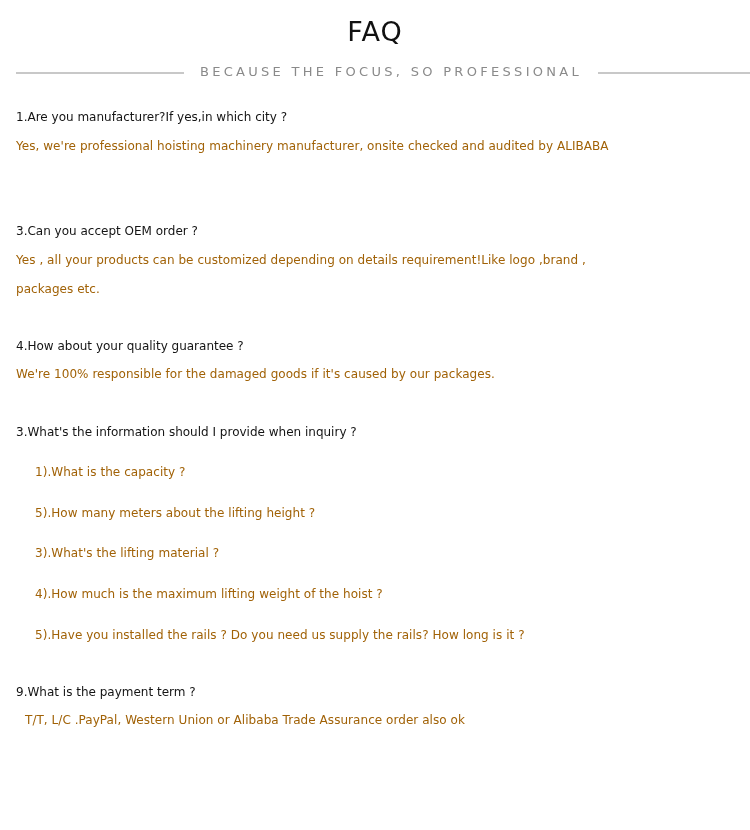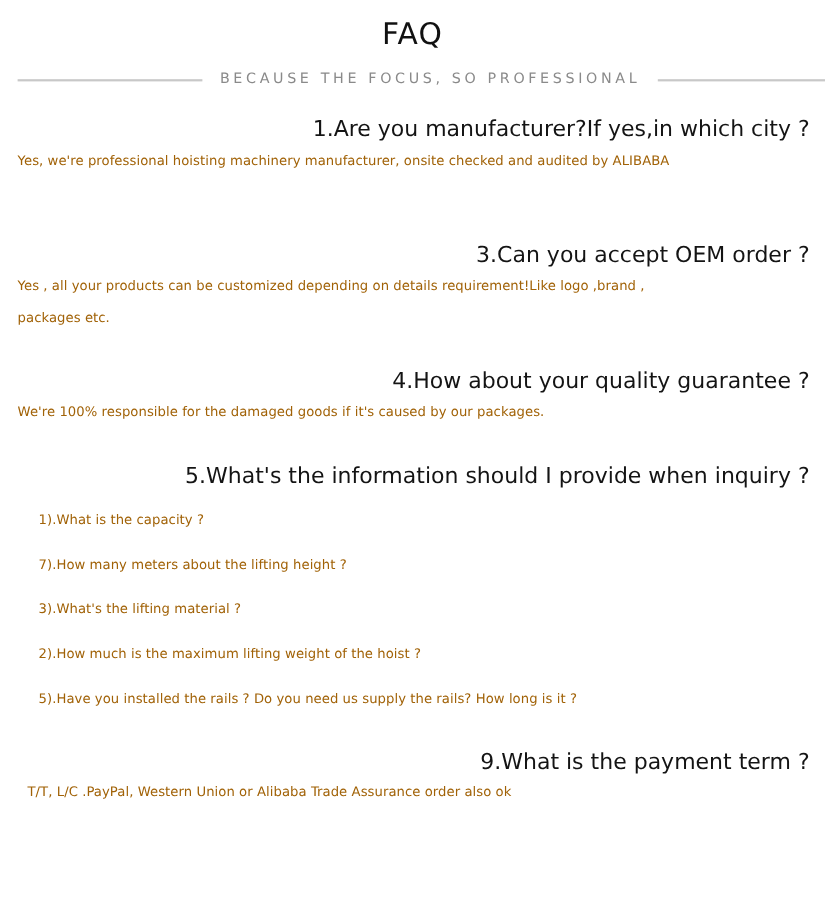--- a/index.html
+++ b/index.html
@@ -68,22 +68,21 @@
     width: 720px;
   }
   .line {
     height: 28.6px;
     line-height: 28.6px;
     white-space: nowrap;
     font-size: 14px;
   }
   .q {
     color: #141414;
-    font-size: 20px;
-    text-align: right;
+    font-size: 12px;
   }
   .a {
     color: #a16207;
     font-size: 12px;
     letter-spacing: 0.05px;
   }
   .sub {
     padding-left: 19px;
     margin-top: 12px;
   }
@@ -123,25 +122,25 @@
   </div>
   <div class="gap"></div>
 
   <div>
     <div class="line q">4.How about your quality guarantee ?</div>
     <div class="line a">We're 100% responsible for the damaged goods if it's caused by our packages.</div>
   </div>
   <div class="gap"></div>
 
   <div>
-    <div class="line q">5.What's the information should I provide when inquiry ?</div>
+    <div class="line q">3.What's the information should I provide when inquiry ?</div>
     <div class="line a sub">1).What is the capacity ?</div>
-    <div class="line a sub">7).How many meters about the lifting height ?</div>
+    <div class="line a sub">5).How many meters about the lifting height ?</div>
     <div class="line a sub">3).What's the lifting material ?</div>
-    <div class="line a sub">2).How much is the maximum lifting weight of the hoist ?</div>
+    <div class="line a sub">4).How much is the maximum lifting weight of the hoist ?</div>
     <div class="line a sub">5).Have you installed the rails ? Do you need us supply the rails? How long is it ?</div>
   </div>
   <div class="gap"></div>
 
   <div>
     <div class="line q">9.What is the payment term ?</div>
     <div class="line a pay">T/T, L/C .PayPal, Western Union or  Alibaba Trade Assurance order also ok</div>
   </div>
 
 </div>

